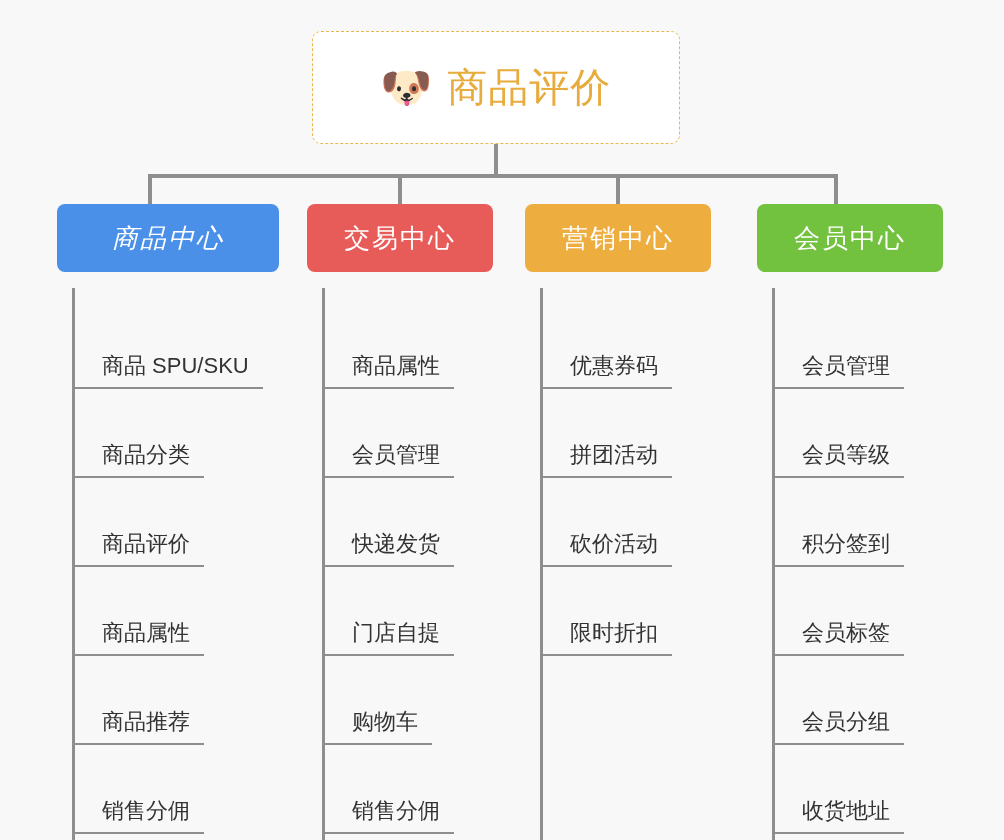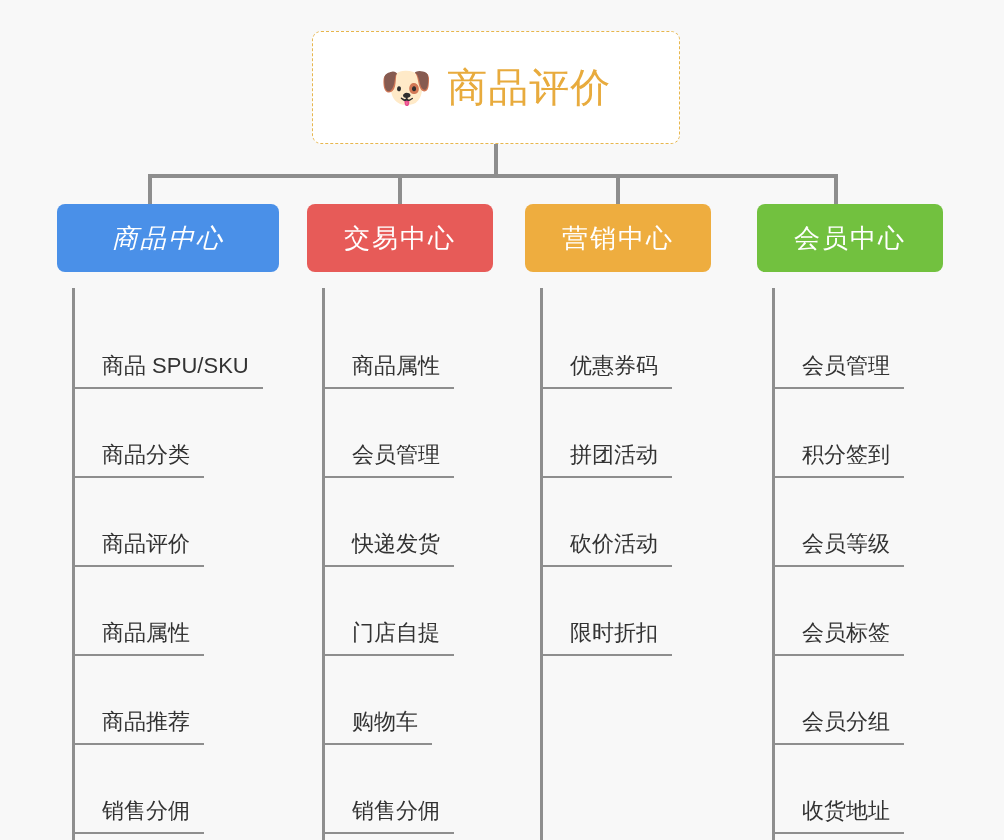--- a/index.html
+++ b/index.html
@@ -211,26 +211,26 @@
   <div class="column col-4">
     <div class="cat-header" style="background: rgb(114, 193, 63);">
       <span>会员中心</span>
     </div>
     <div class="leaf-area">
       <div class="leaf-spine" style="height: 556px; background: rgb(142, 142, 142);"></div>
       <div class="leaf">
           <span class="leaf-label" style="border-bottom-color: rgb(142, 142, 142);">会员管理</span>
         </div>
       <div class="leaf">
+          <span class="leaf-label" style="border-bottom-color: rgb(142, 142, 142);">会员等级</span>
+        </div>
+      <div class="leaf">
           <span class="leaf-label" style="border-bottom-color: rgb(142, 142, 142);">积分签到</span>
         </div>
       <div class="leaf">
-          <span class="leaf-label" style="border-bottom-color: rgb(142, 142, 142);">会员等级</span>
-        </div>
-      <div class="leaf">
           <span class="leaf-label" style="border-bottom-color: rgb(142, 142, 142);">会员标签</span>
         </div>
       <div class="leaf">
           <span class="leaf-label" style="border-bottom-color: rgb(142, 142, 142);">会员分组</span>
         </div>
       <div class="leaf">
           <span class="leaf-label" style="border-bottom-color: rgb(142, 142, 142);">收货地址</span>
         </div>
     </div>
   </div>

